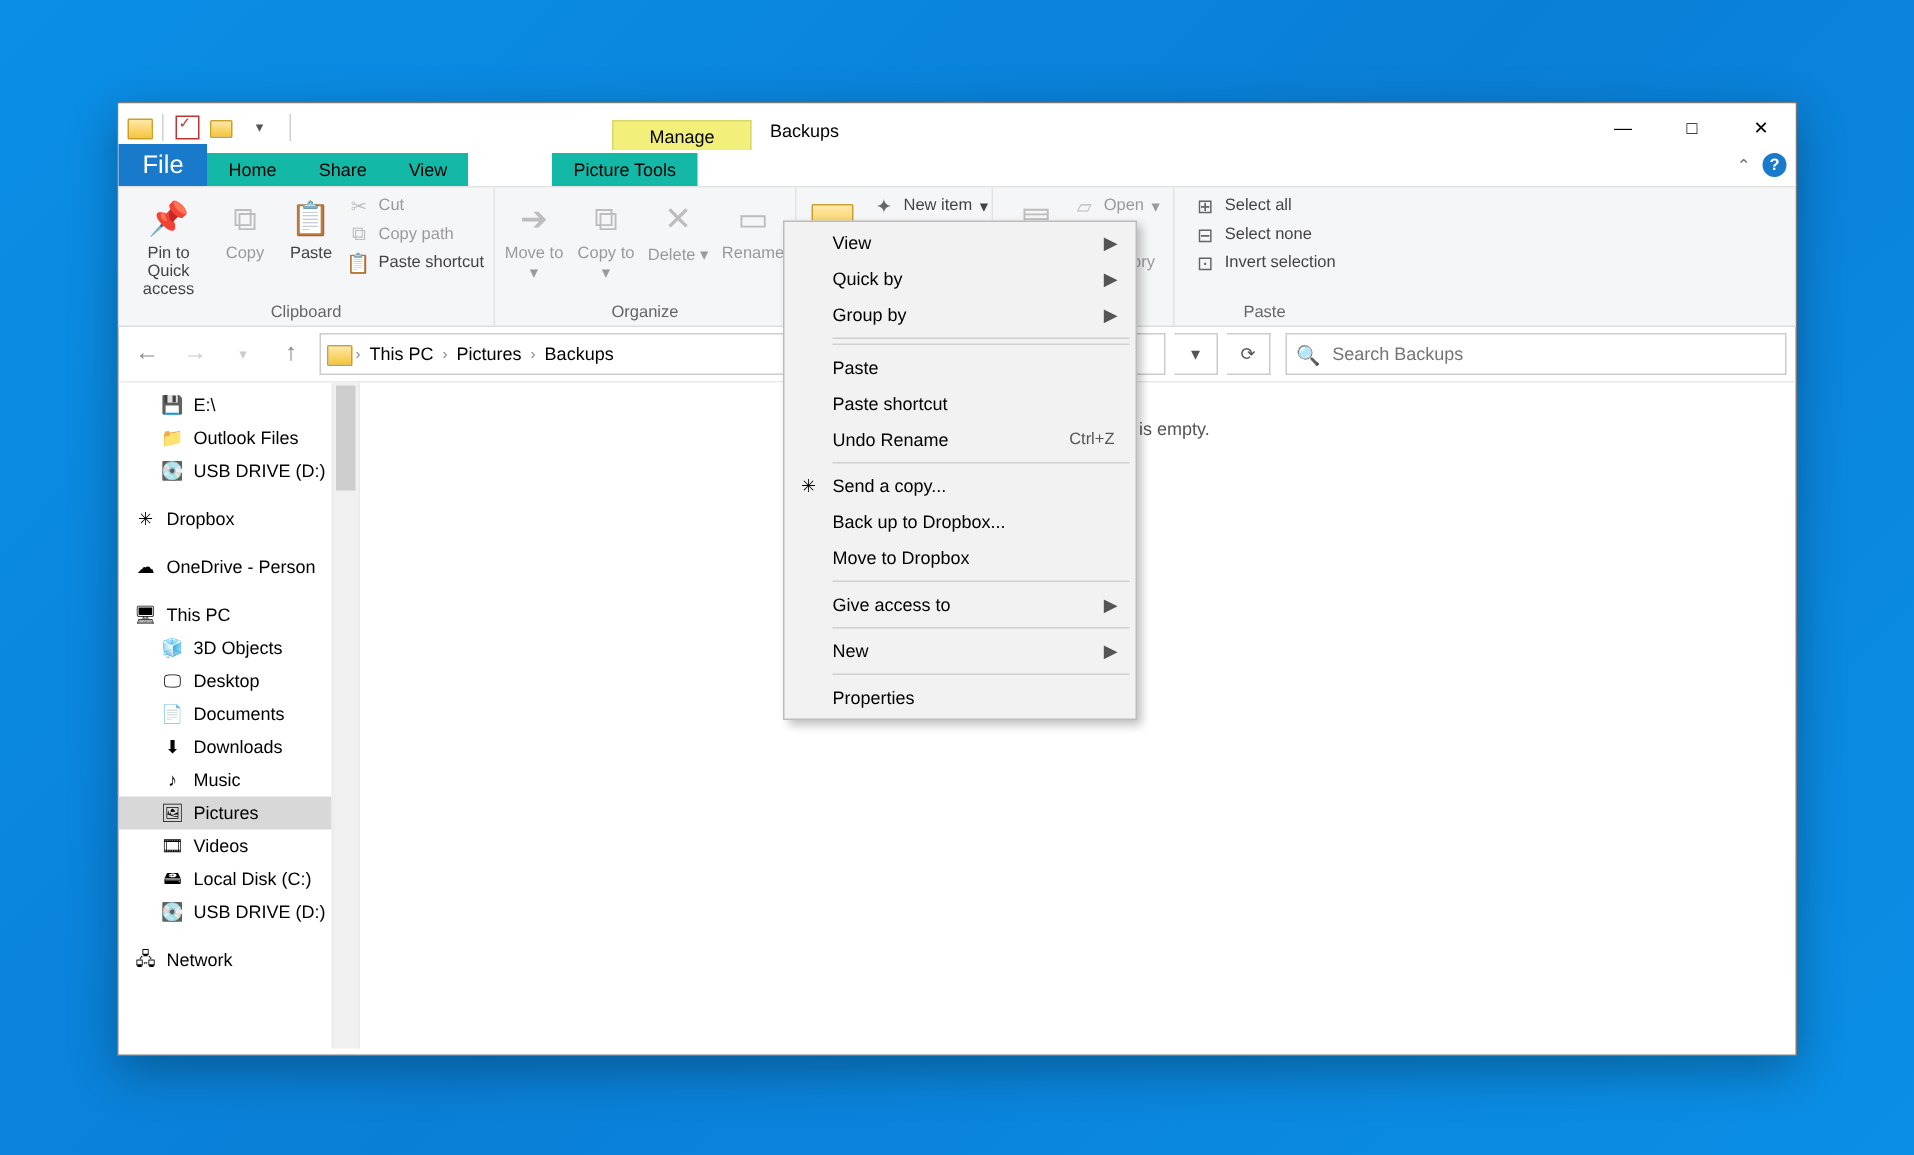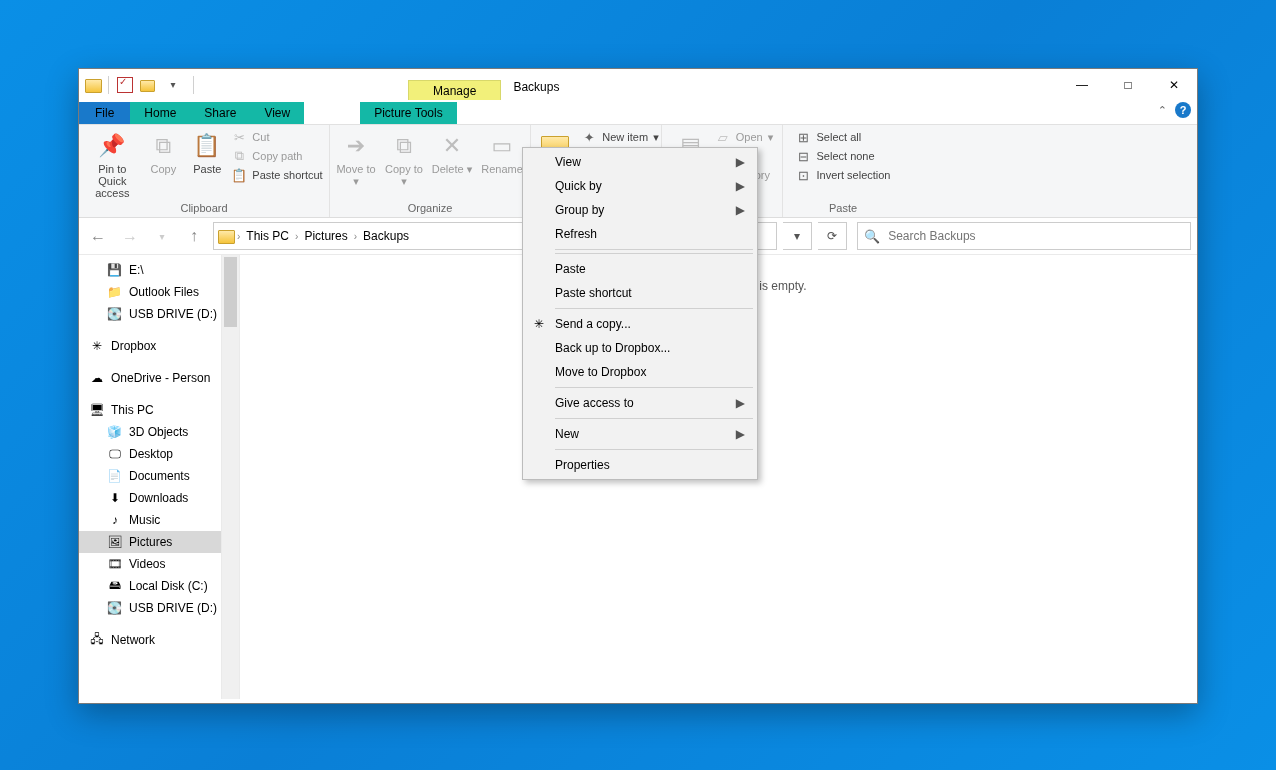--- a/index.html
+++ b/index.html
@@ -19,21 +19,21 @@
   .qat-chk{width:14px;height:14px;border:1px solid #b33;background:#fff;position:relative;}
   .qat-chk:after{content:"✓";color:#b33;font-size:10px;position:absolute;left:1px;top:-2px;}
   .qat-drop{font-size:10px;color:#555;padding:0 4px;}
   .tb-mid{display:flex;align-items:flex-end;margin-left:210px;}
   .ctx-tab{background:#f2f07a;padding:3px 24px 2px;font-size:12px;border:1px solid #d8d86a;border-bottom:none;}
   .tb-title{padding:6px 12px;font-size:12px;}
   .tb-right{margin-left:auto;display:flex;}
   .tb-btn{width:46px;height:31px;display:flex;align-items:center;justify-content:center;font-family:Arial;}
   
   .tabstrip{height:24px;display:flex;align-items:flex-end;background:#fff;border-bottom:1px solid #e1e1e1;position:relative;}
-  .file-tab{background:#1979ca;color:#000000;padding:4px 16px;font-size:12px;}
+  .file-tab{background:#1979ca;color:#ffffff;padding:4px 16px;font-size:17px;}
   .r-tab{padding:4px 14px;font-size:12px;background:#14b8a6;}
   .r-tab.ctx{margin-left:0;}
   .help-right{position:absolute;right:6px;top:2px;display:flex;align-items:center;gap:8px;}
   .chev-up{font-size:11px;color:#666;}
   .help-icn{width:16px;height:16px;border-radius:50%;background:#1979ca;color:#fff;font-size:11px;font-weight:bold;display:flex;align-items:center;justify-content:center;}
   
   .ribbon{height:92px;background:#f5f6f7;border-bottom:1px solid #ddd;display:flex;}
   .rgrp{border-right:1px solid #e3e3e3;display:flex;flex-direction:column;align-items:center;justify-content:flex-end;position:relative;}
   .rgrp .lbl{font-size:11px;color:#666;padding:2px 0 3px;}
   .rgrp .body{flex:1;display:flex;align-items:flex-start;padding:4px 6px 0;gap:4px;}
@@ -345,30 +345,31 @@
       <span class="arrow">▶</span>
     </div>
     <div class="mi">
       <span>Quick by</span>
       <span class="arrow">▶</span>
     </div>
     <div class="mi">
       <span>Group by</span>
       <span class="arrow">▶</span>
     </div>
-    <div class="mi">
-      <span>Refresh</span>
-    </div>
     <div class="msep"></div>
     <div class="msep"></div>
     <div class="mi">
       <span>Paste</span>
     </div>
     <div class="mi">
       <span>Paste shortcut</span>
+    </div>
+    <div class="mi">
+      <span>Undo Rename</span>
+      <span class="sc">Ctrl+Z</span>
     </div>
     <div class="msep"></div>
     <div class="mi">
       <span class="micon">✳</span>
       <span>Send a copy...</span>
     </div>
     <div class="mi">
       <span>Back up to Dropbox...</span>
     </div>
     <div class="mi">

